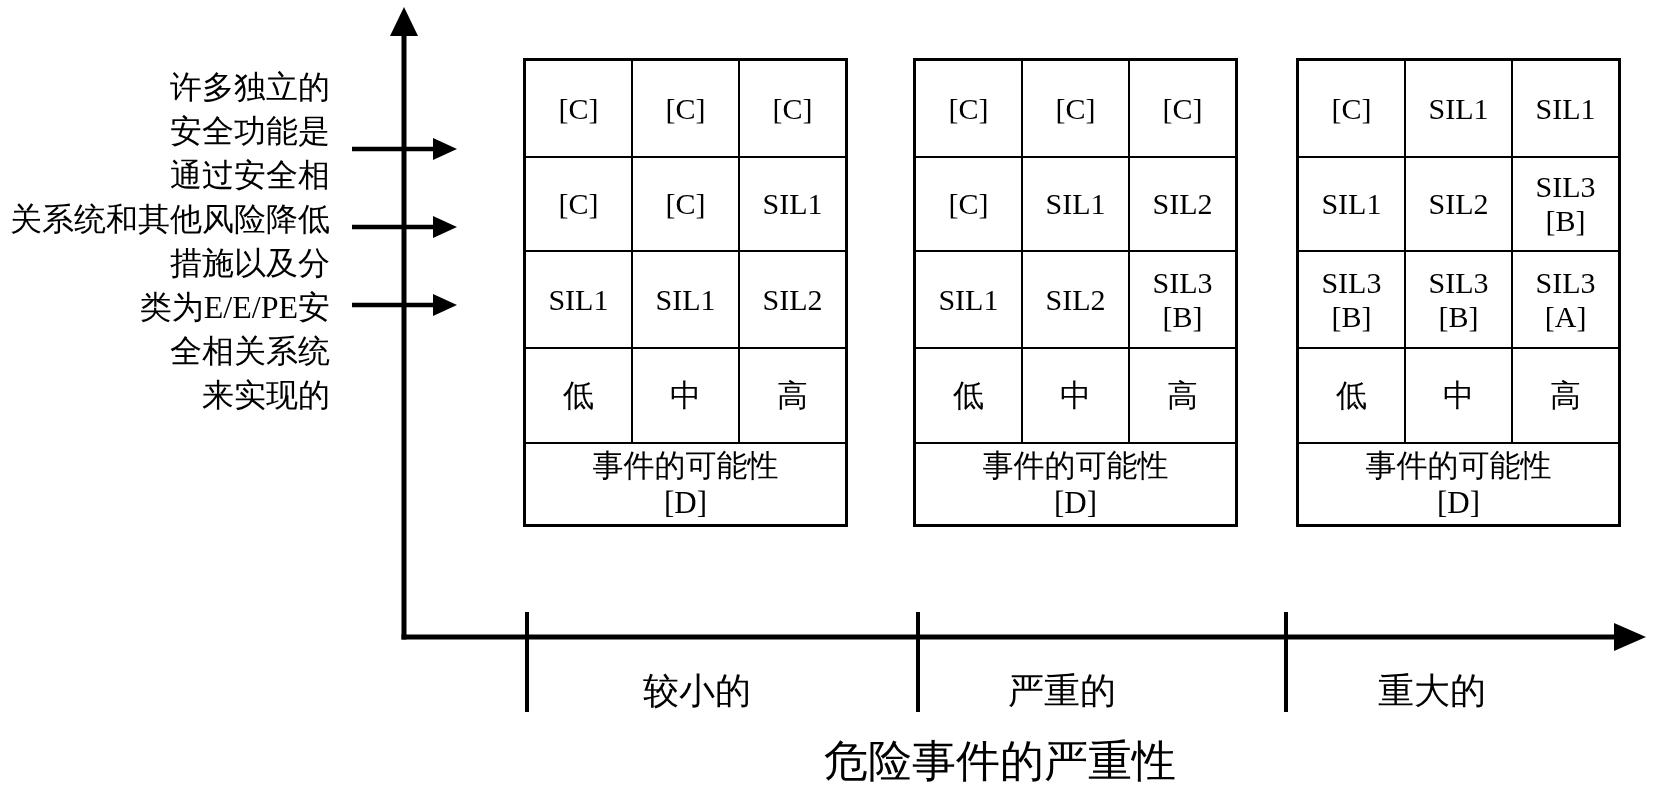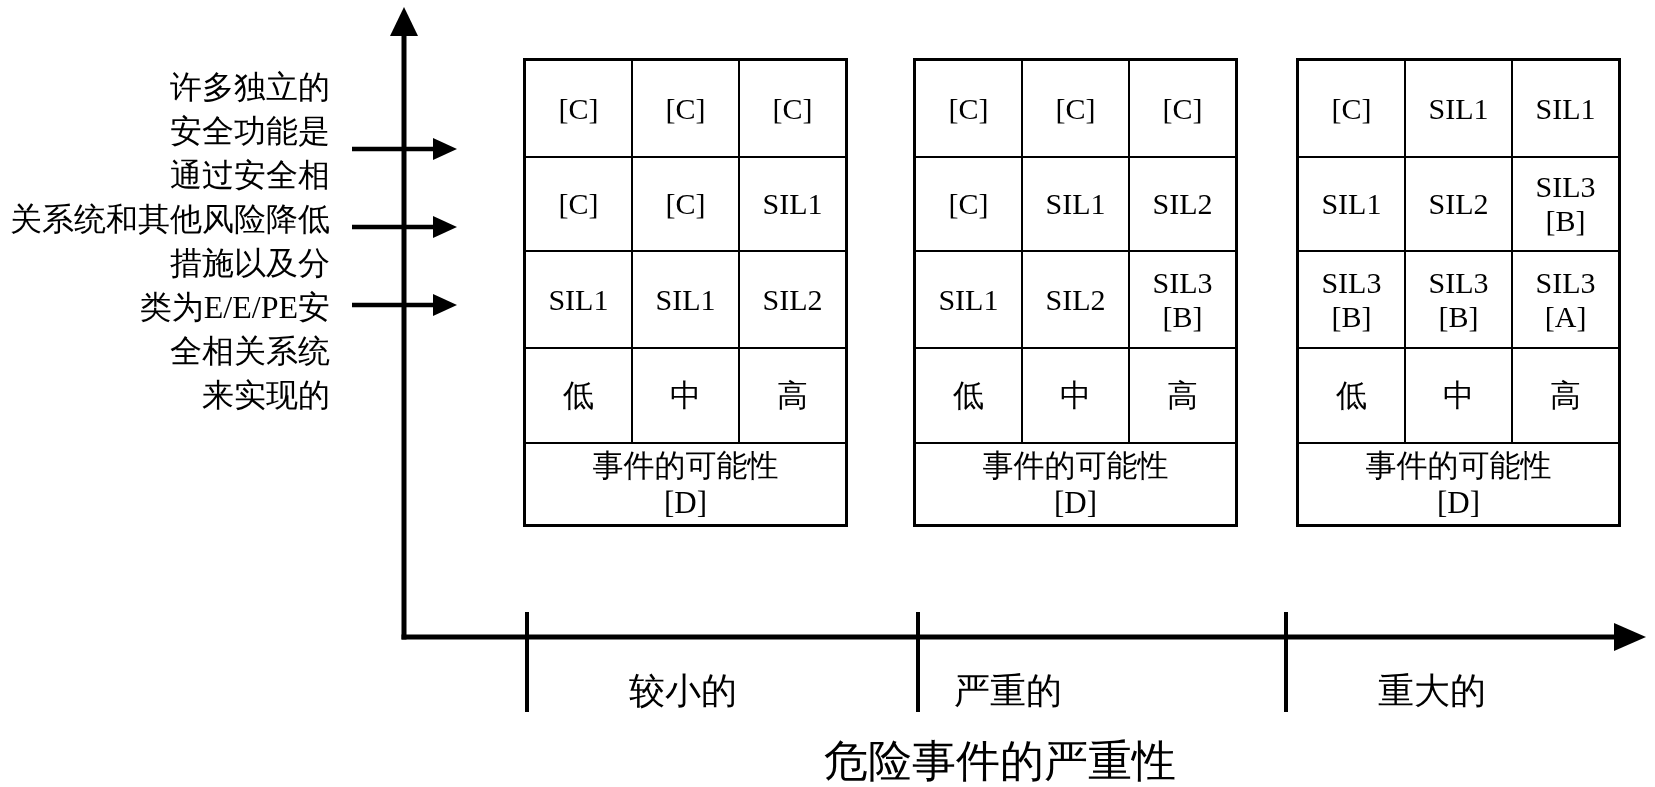--- a/index.html
+++ b/index.html
@@ -69,22 +69,22 @@
 
   
   .x-label {
     position: absolute;
     top: 669px;
     transform: translateX(-50%);
     font-size: 36px;
     line-height: 44px;
     white-space: nowrap;
   }
-  .x-label-1 { left: 683px; text-align: center; }
-  .x-label-2 { left: 1008px; }
+  .x-label-1 { left: 697px; text-align: center; }
+  .x-label-2 { left: 1062px; }
   .x-label-3 { left: 1432px; text-align: center; }
 
   .x-axis-title {
     position: absolute;
     top: 740px;
     left: 1000px;
     transform: translateX(-50%);
     font-size: 44px;
     line-height: 44px;
     white-space: nowrap;

